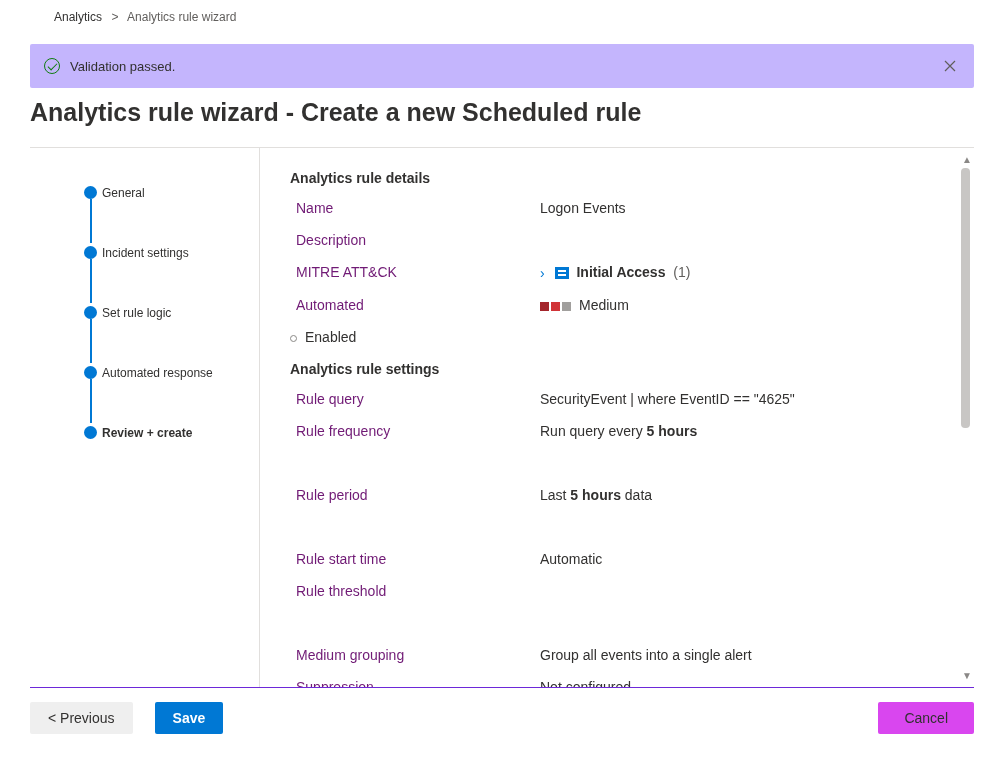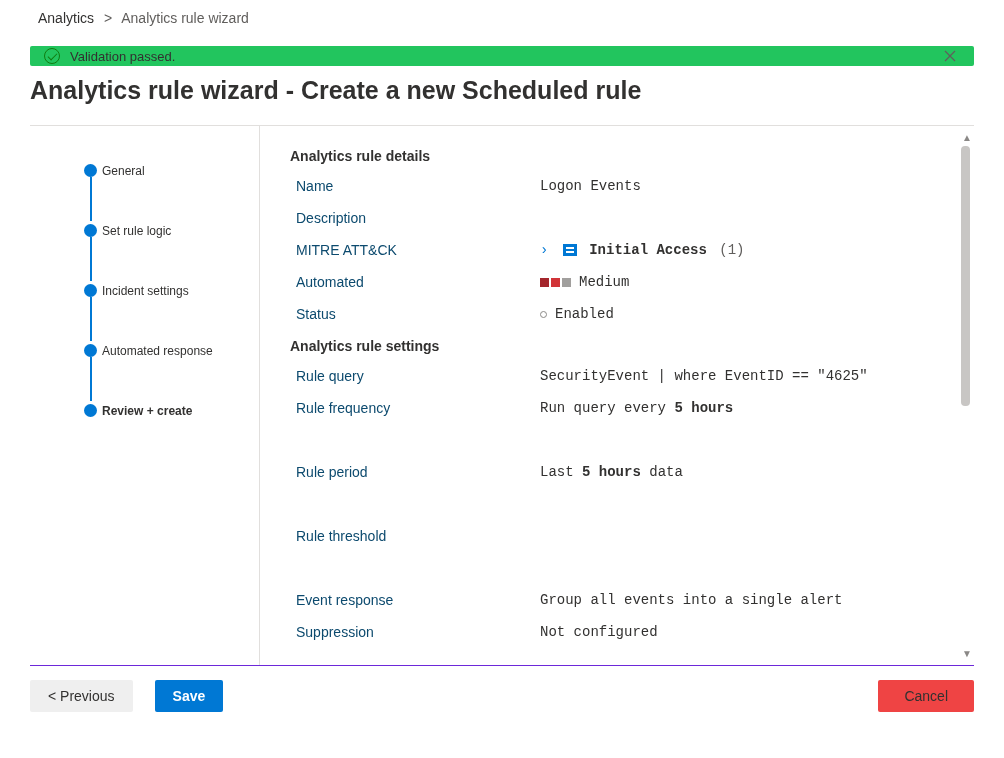--- a/index.html
+++ b/index.html
@@ -4,31 +4,31 @@
 <style>
 * { box-sizing: border-box; margin: 0; padding: 0; }
 body {
   font-family: "Segoe UI", Arial, sans-serif;
   font-size: 13.5px;
   color: #323130;
   background: #fff;
   width: 1004px;
 }
 .breadcrumb {
-  padding: 10px 30px 6px 38px;
-  font-size: 14px;
+  padding: 10px 30px 6px 54px;
+  font-size: 12px;
 }
 .breadcrumb a { color: #323130; text-decoration: none; }
 .breadcrumb .sep { margin: 0 6px; color: #605e5c; }
 .breadcrumb .current { color: #605e5c; }
 
 .banner {
   margin: 14px 30px 0 30px;
-  background: #22c55e;
-  padding: 0 14px;
+  background: #c4b5fd;
+  padding: 12px 14px;
   display: flex;
   align-items: center;
   border-radius: 2px;
 }
 .banner .check {
   width: 16px; height: 16px; border: 1.5px solid #107c10; border-radius: 50%;
   display: inline-flex; align-items: center; justify-content: center;
   margin-right: 10px;
 }
 .banner .check::after {
@@ -87,24 +87,24 @@
   height: 100%;
 }
 .section-head {
   font-weight: 600; font-size: 14px; margin-bottom: 14px;
 }
 .row {
   display: flex; align-items: flex-start;
   margin-bottom: 16px;
 }
 .row .k {
-  width: 250px; flex-shrink: 0; font-size: 14px; color: #0c4a6e;
+  width: 250px; flex-shrink: 0; font-size: 14px; color: #701a75;
   padding-left: 6px;
 }
-.row .v { font-size: 14px; font-family: Liberation Mono, monospace; }
+.row .v { font-size: 14px; }
 .row .v .bold { font-weight: 700; }
 
 .section2 { margin-top: 14px; }
 .row.gap { margin-bottom: 48px; }
 
 .mitre-chevron {
   color: #0078d4; font-size: 14px; margin-right: 6px; vertical-align: middle;
 }
 .mitre-icon {
   display: inline-block; width: 14px; height: 12px;
@@ -150,21 +150,21 @@
   padding: 14px 0;
   display: flex;
   align-items: center;
 }
 .btn {
   font-size: 14px; padding: 8px 18px; border: none; cursor: pointer;
   border-radius: 2px; font-family: inherit;
 }
 .btn-secondary { background: #efefef; color: #323130; }
 .btn-primary { background: #0078d4; color: #fff; font-weight: 600; margin-left: 22px; }
-.btn-cancel { background: #ef4444; color: #323130; margin-left: auto; padding: 8px 26px; }
+.btn-cancel { background: #d946ef; color: #323130; margin-left: auto; padding: 8px 26px; }
 </style>
 </head>
 <body>
 
 <div class="breadcrumb">
   <a href="#">Analytics</a>
   <span class="sep">&gt;</span>
   <span class="current">Analytics rule wizard</span>
 </div>
 
@@ -184,26 +184,26 @@
 
   <div class="steps">
     <div class="step">
       <span class="dot"></span>
       <span class="line"></span>
       <span class="label">General</span>
     </div>
     <div class="step">
       <span class="dot"></span>
       <span class="line"></span>
+      <span class="label">Incident settings</span>
+    </div>
+    <div class="step">
+      <span class="dot"></span>
+      <span class="line"></span>
       <span class="label">Set rule logic</span>
-    </div>
-    <div class="step">
-      <span class="dot"></span>
-      <span class="line"></span>
-      <span class="label">Incident settings</span>
     </div>
     <div class="step">
       <span class="dot"></span>
       <span class="line"></span>
       <span class="label">Automated response</span>
     </div>
     <div class="step active">
       <span class="dot"></span>
       <span class="label">Review + create</span>
     </div>
@@ -233,21 +233,20 @@
       <div class="k">Automated</div>
       <div class="v">
         <span class="sev-bars">
           <span class="sev1"></span>
             <span class="sev2"></span>
             <span class="sev3"></span>
         </span><span>Medium</span>
       </div>
     </div>
     <div class="row">
-      <div class="k">Status</div>
       <div class="v">
         <span class="status-dot"></span><span>Enabled</span>
       </div>
     </div>
 
     <div class="section-head section2">Analytics rule settings</div>
 
     <div class="row">
       <div class="k">Rule query</div>
       <div class="v">SecurityEvent | where EventID == "4625"</div>
@@ -257,25 +256,29 @@
       <div class="v">
         <span>Run query every </span><span class="bold">5 hours</span>
       </div>
     </div>
     <div class="row gap">
       <div class="k">Rule period</div>
       <div class="v">
         <span>Last </span><span class="bold">5 hours</span><span> data</span>
       </div>
     </div>
+    <div class="row">
+      <div class="k">Rule start time</div>
+      <div class="v">Automatic</div>
+    </div>
     <div class="row gap">
       <div class="k">Rule threshold</div>
     </div>
     <div class="row">
-      <div class="k">Event response</div>
+      <div class="k">Medium grouping</div>
       <div class="v">Group all events into a single alert</div>
     </div>
     <div class="row">
       <div class="k">Suppression</div>
       <div class="v">Not configured</div>
     </div>
   </div>
 
   <div class="scroll-up">▲</div>
   <div class="scroll-track">

